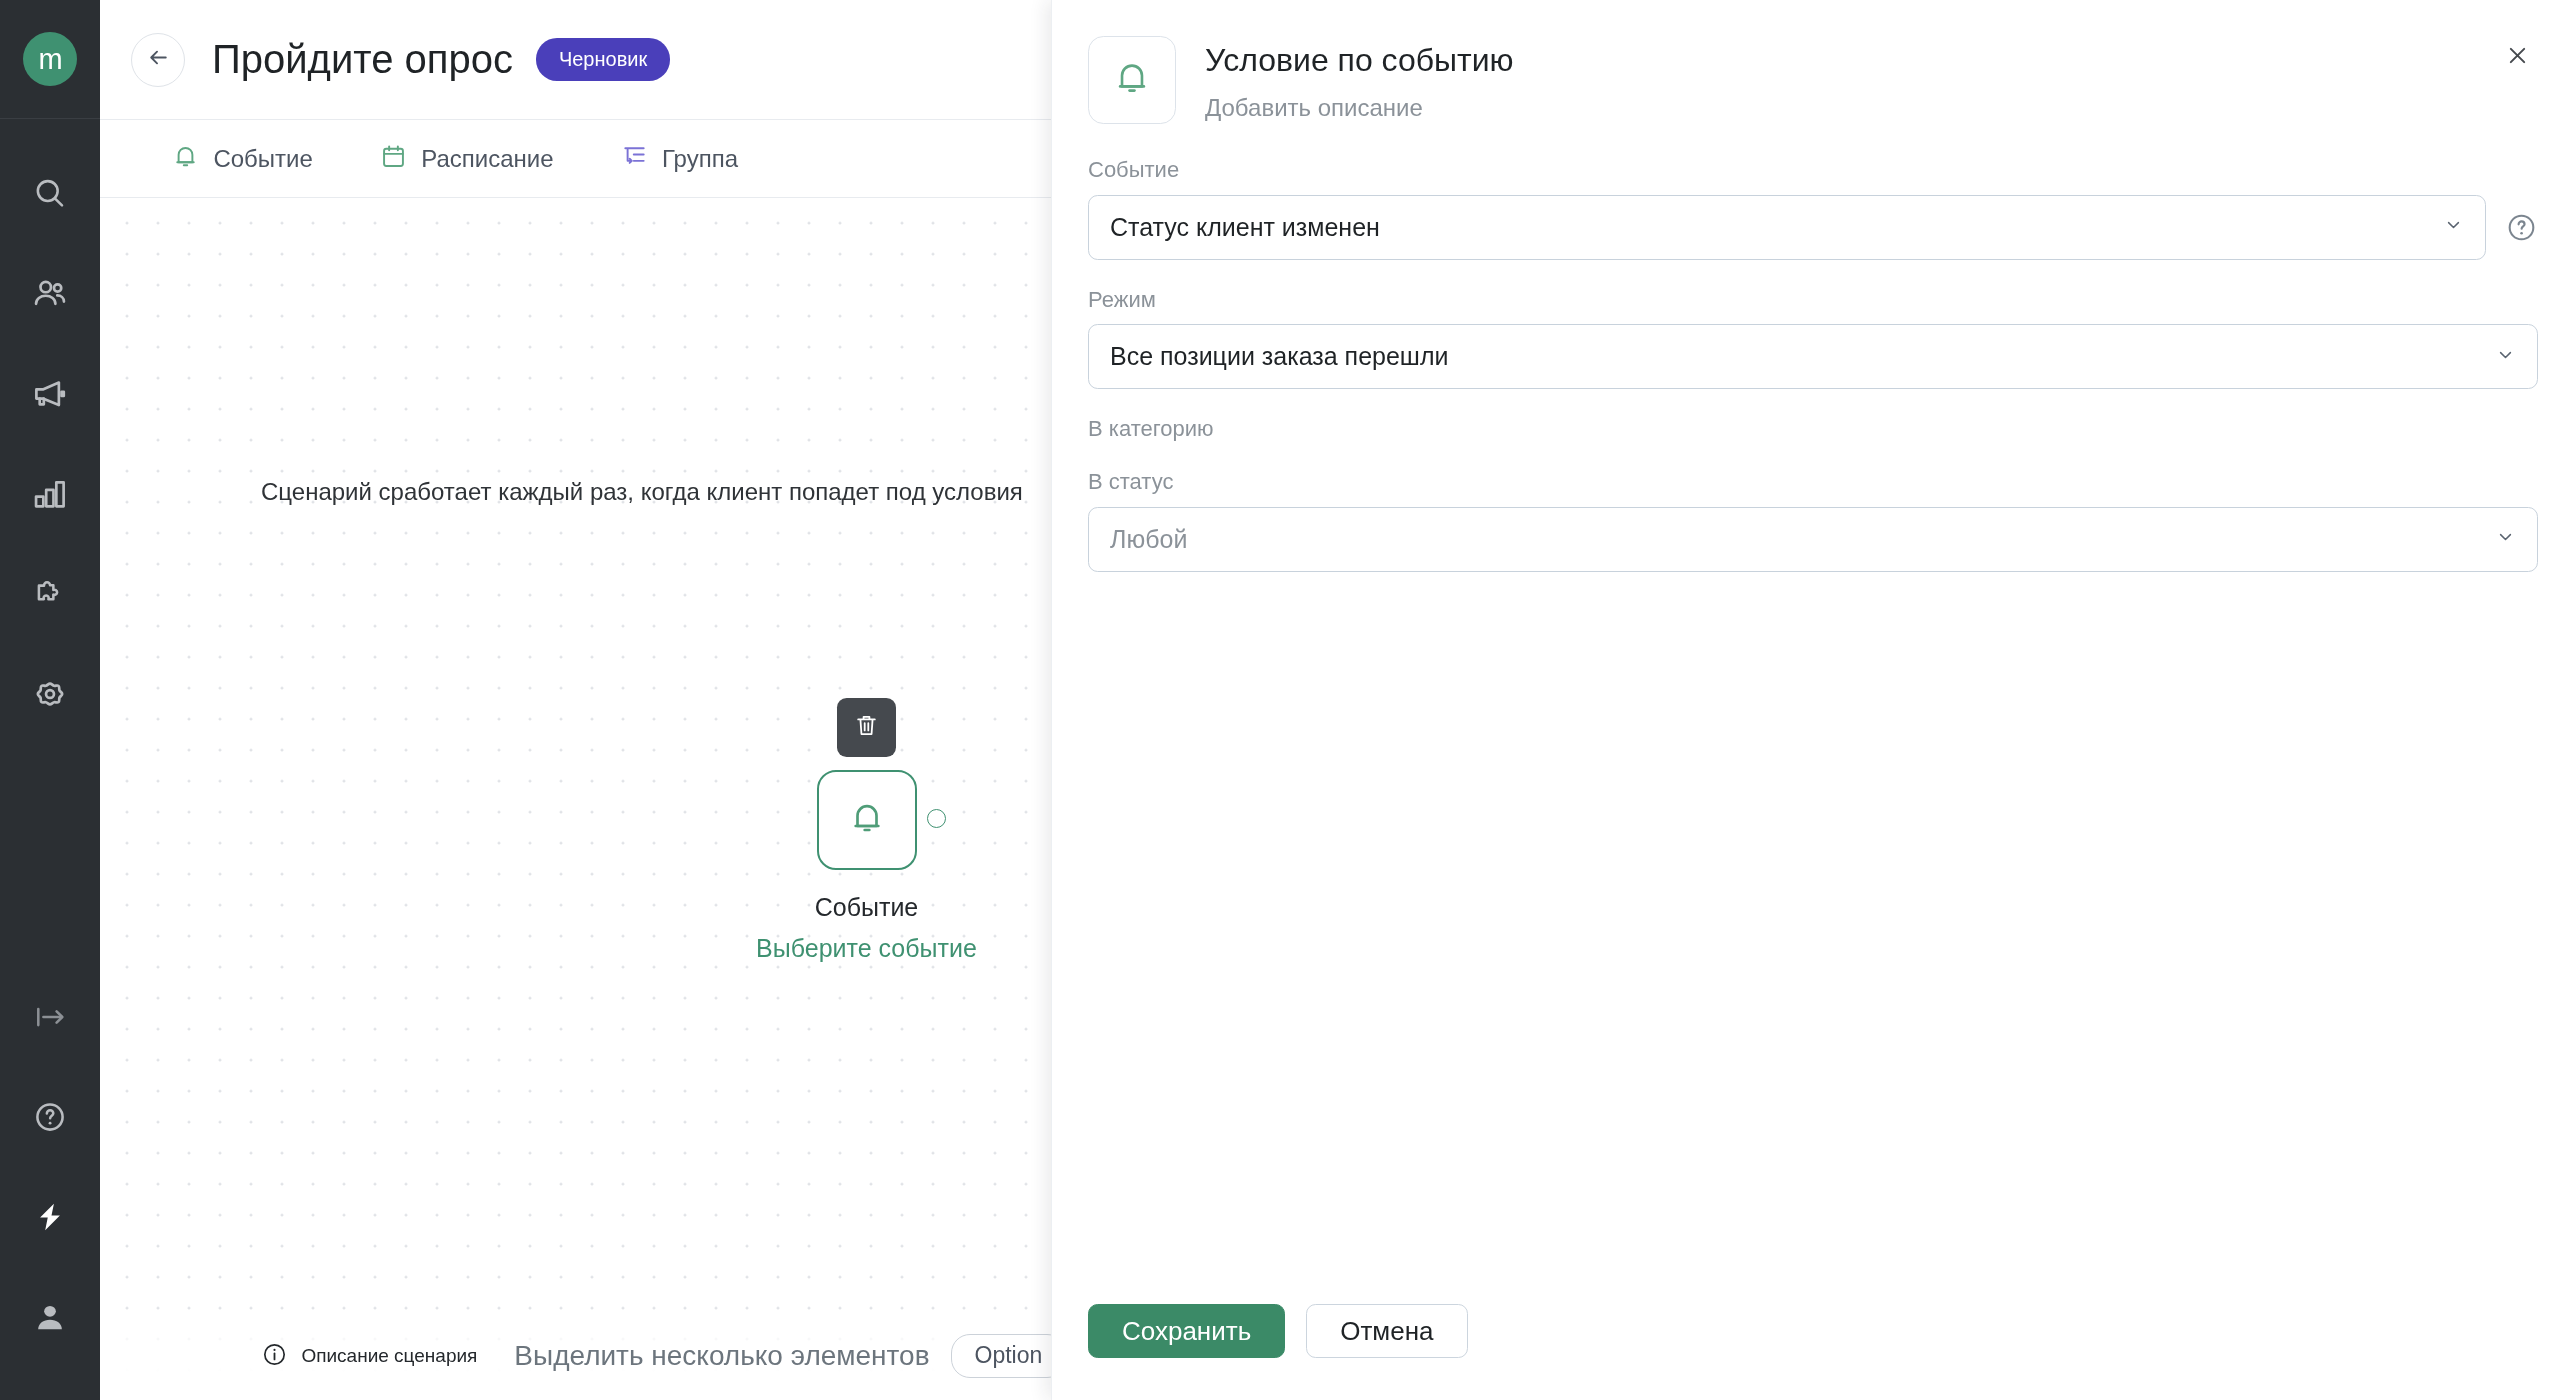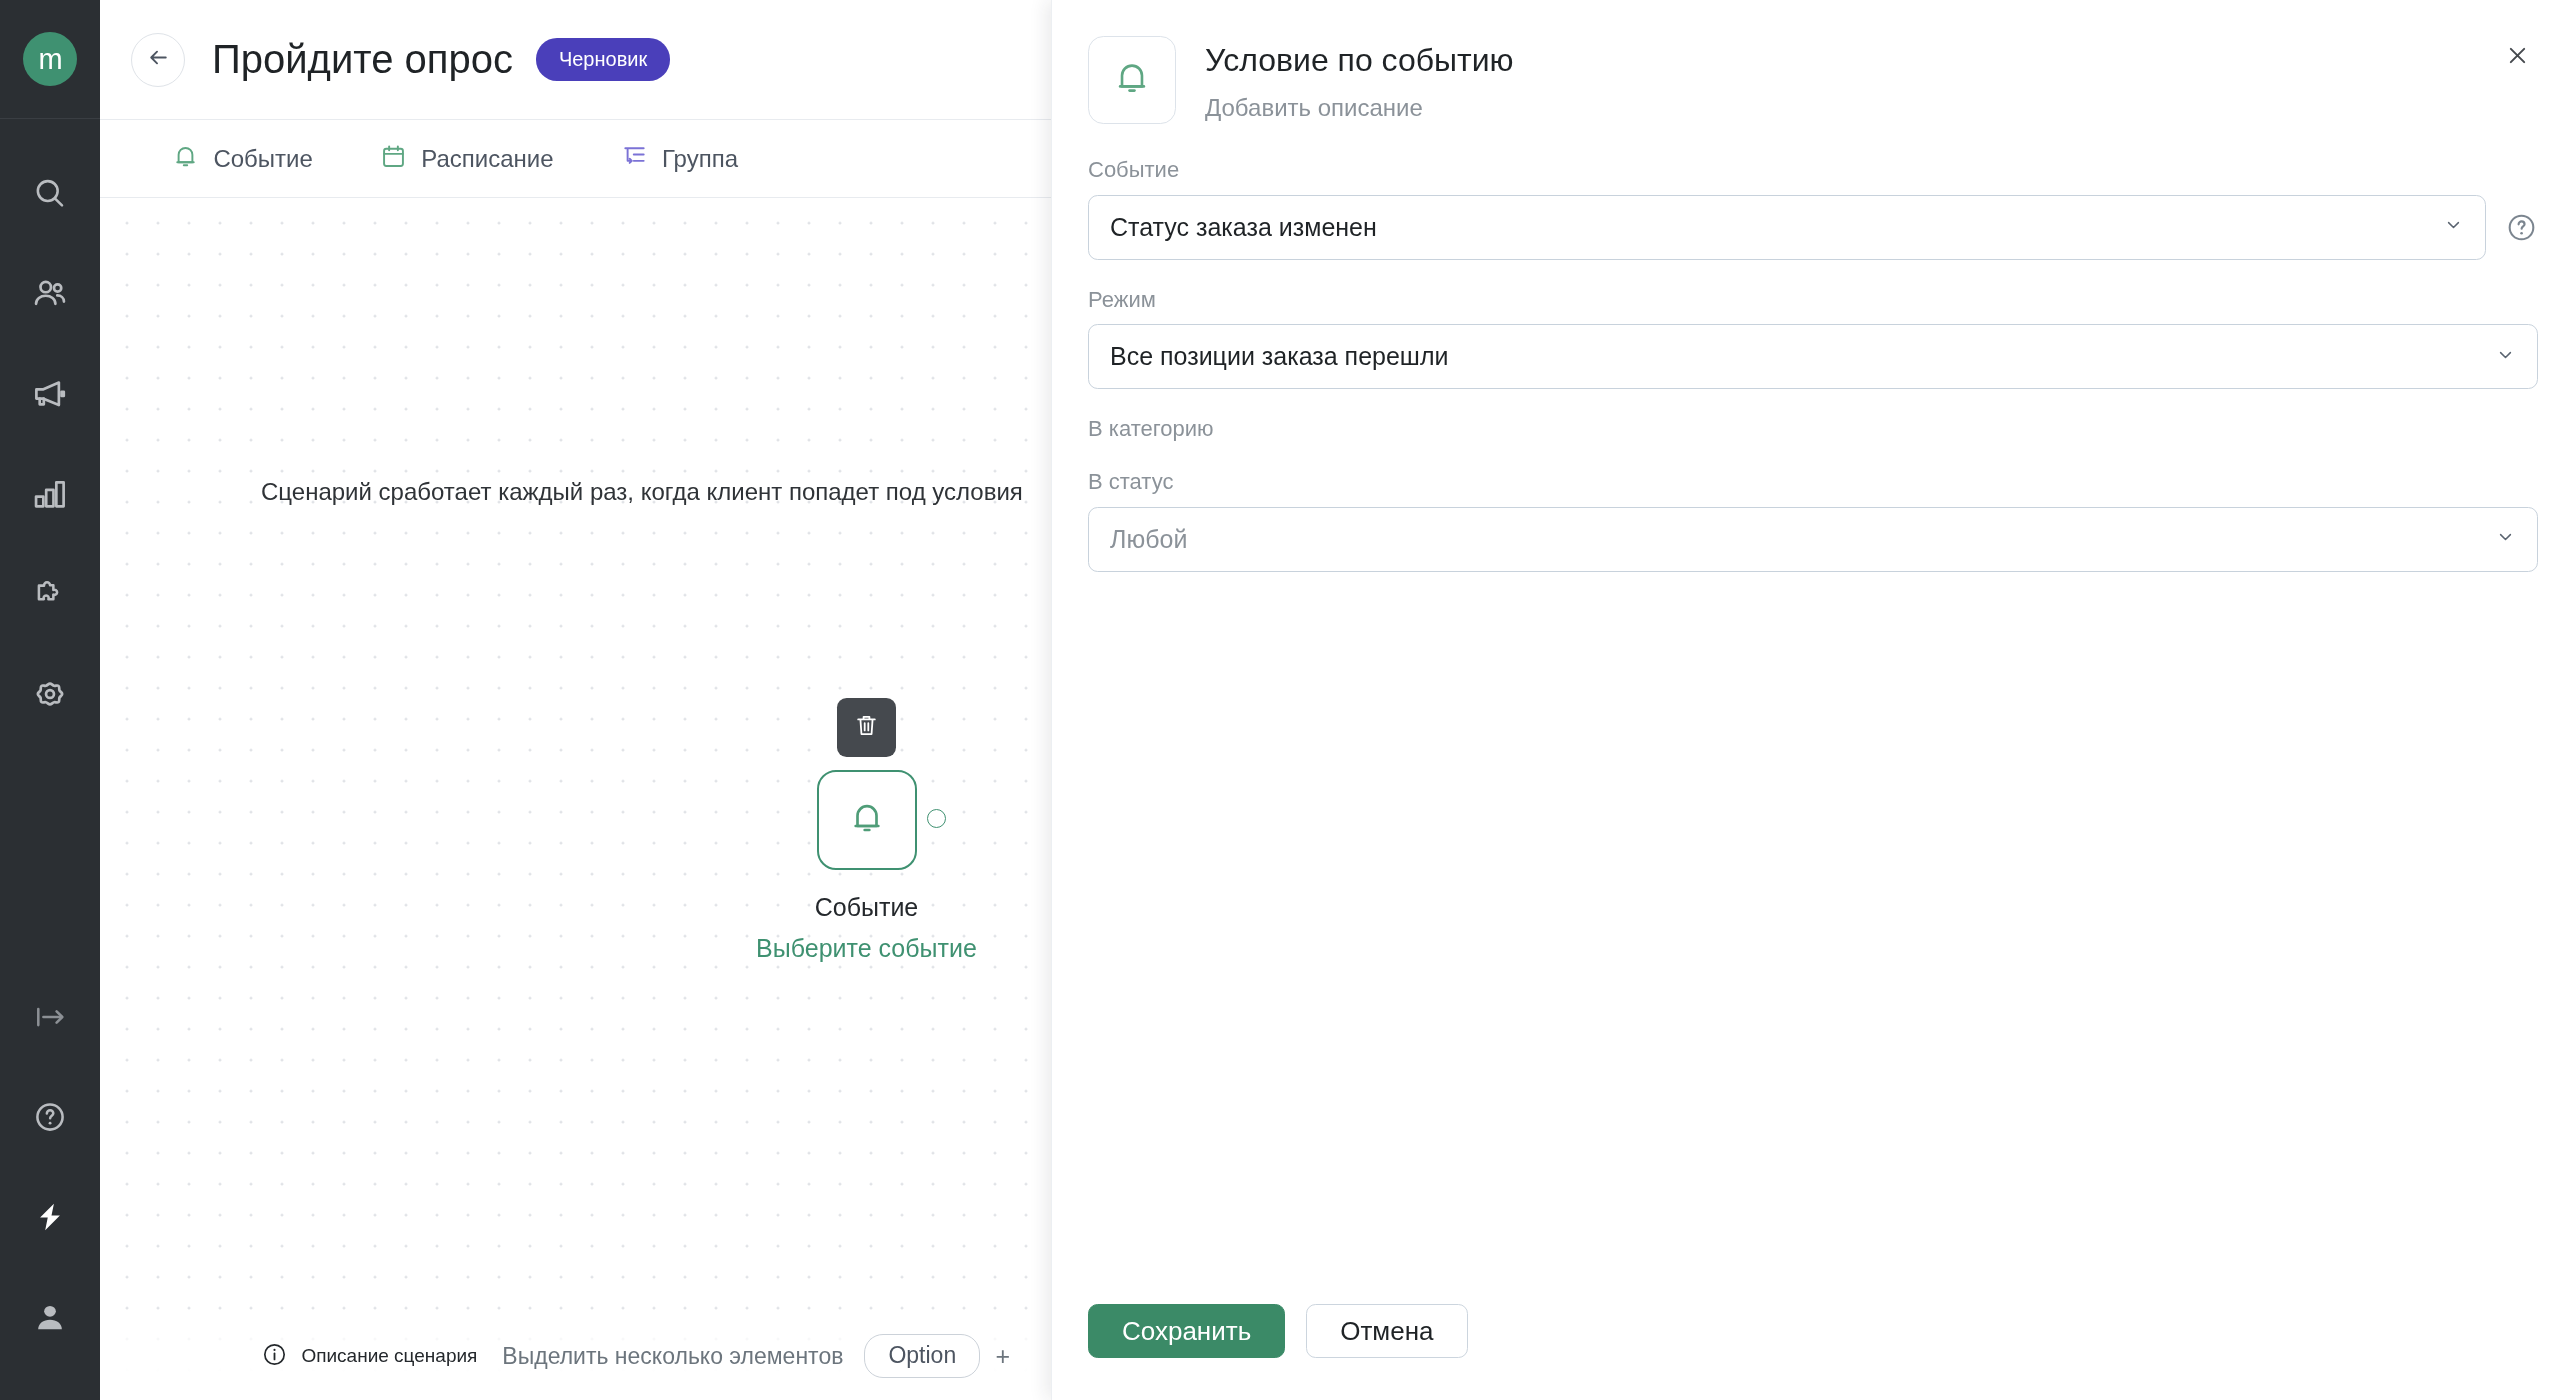--- a/index.html
+++ b/index.html
@@ -134,21 +134,21 @@
 
   .statusbar {
     position: absolute; left: 0; right: 0; bottom: 0;
     height: 88px;
     display: flex; align-items: center;
     padding-left: 161px;
     background: linear-gradient(to bottom, rgba(255,255,255,0.0) 0%, rgba(255,255,255,0.92) 38%, #ffffff 100%);
   }
   .sb-item { display: flex; align-items: center; gap: 13.4px; }
   .sb-desc { font-size: 19px; color: #24282c; cursor: pointer; }
-  .sb-hint { margin-left: 25px; font-size: 23px; color: #6c757d; white-space: nowrap; }
+  .sb-hint { margin-left: 37px; font-size: 28px; color: #6c757d; white-space: nowrap; }
   .keycap {
     display: inline-flex; align-items: center; justify-content: center;
     margin-left: 21px;
     border: 1px solid #ccd2d9; border-radius: 19px;
     padding: 6.7px 23px 7.7px; font-size: 23px; color: #4d5561; background: #fff;
   }
   .sb-plus { margin-left: 15.3px; font-size: 25px; color: #6c757d; }
 
   
   .panel {
@@ -434,21 +434,21 @@
         </span>
       </div>
     </div>
 
     <div class="panel-body">
 
       <div class="field">
         <div class="field-label">Событие</div>
         <div class="field-row">
           <div class="select">
-            <span>Статус заказа изменен</span>
+            <span>Статус клиент изменен</span>
             <span class="chev">
               <svg width="21" height="21" viewBox="0 0 24 24">
                   <path fill="none" stroke="#5a6470" stroke-width="1.7" stroke-linecap="round" stroke-linejoin="round" d="m6.4 9.3 5.6 5.6 5.6-5.6"></path>
                 </svg>
             </span>
           </div>
           <span class="help-icon">
             <svg width="33" height="33" viewBox="0 0 24 24">
               <circle fill="none" stroke="#7b858f" stroke-width="1.5" cx="12" cy="12" r="8.6"></circle>
               <path fill="none" stroke="#7b858f" stroke-width="1.6" stroke-linecap="round" d="M9.9 9.7c0-1.2 1-2.1 2.2-2.1s2.1.9 2.1 2c0 1.6-2.1 1.7-2.1 3.3"></path>

